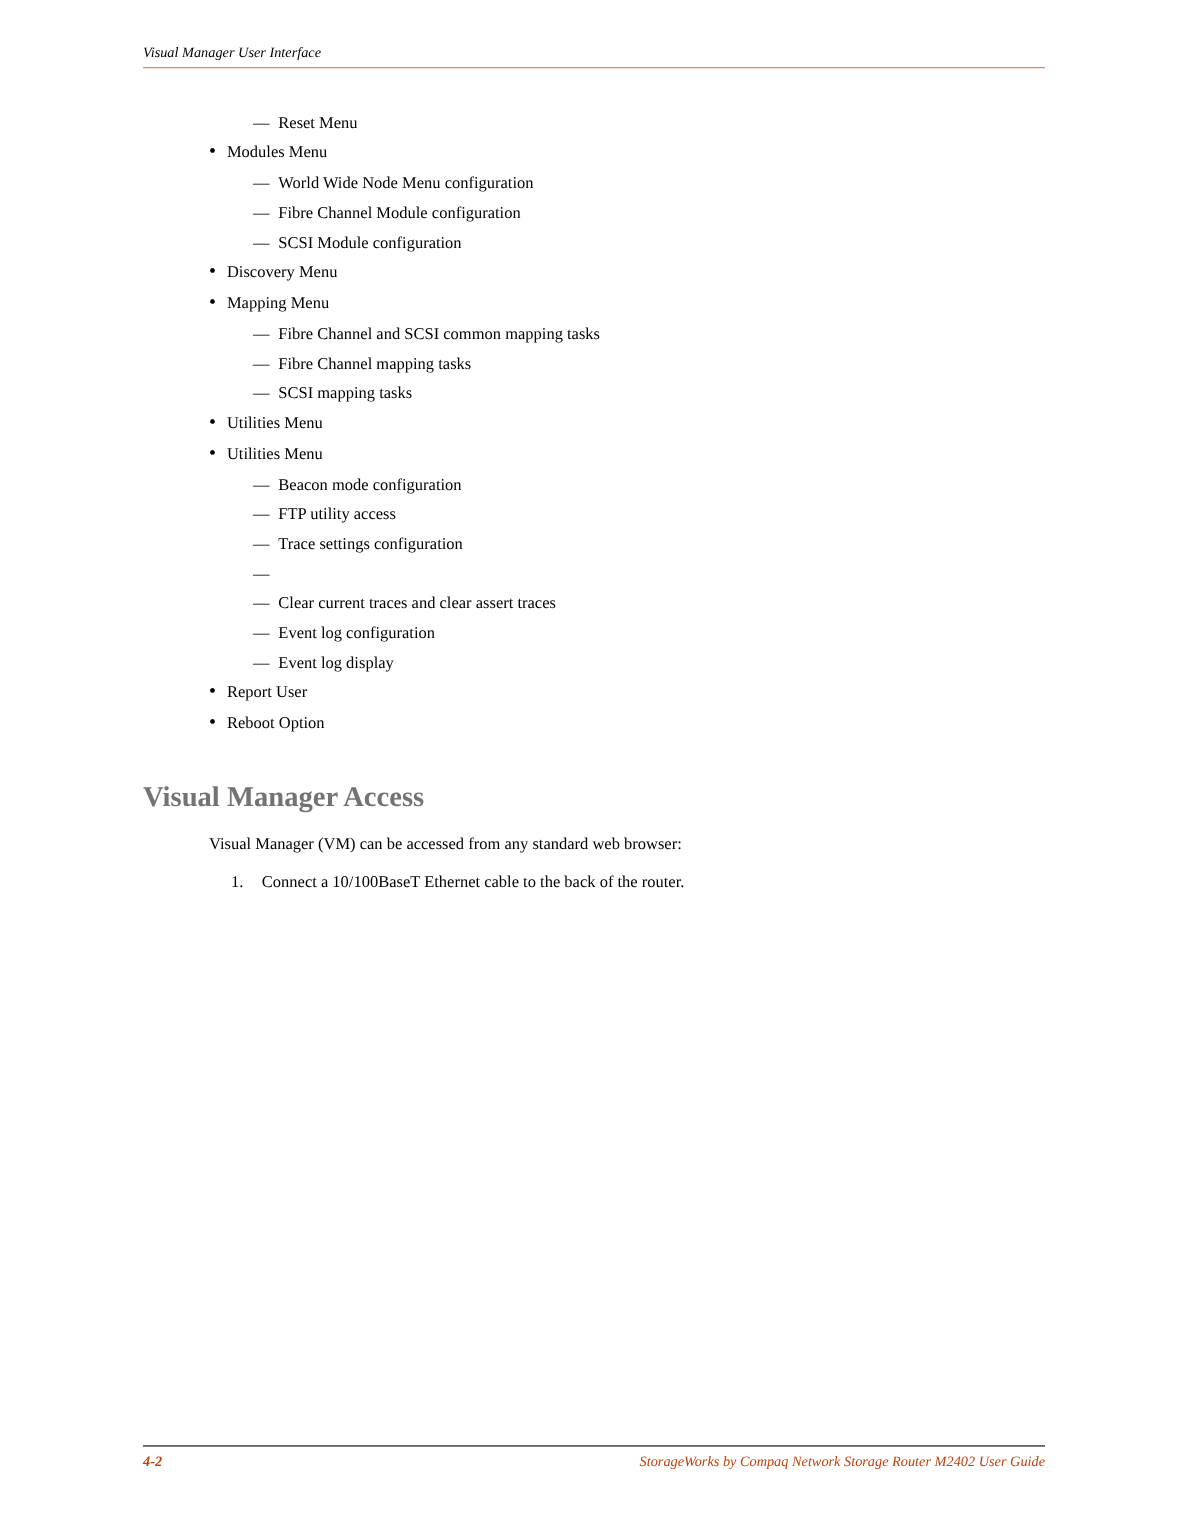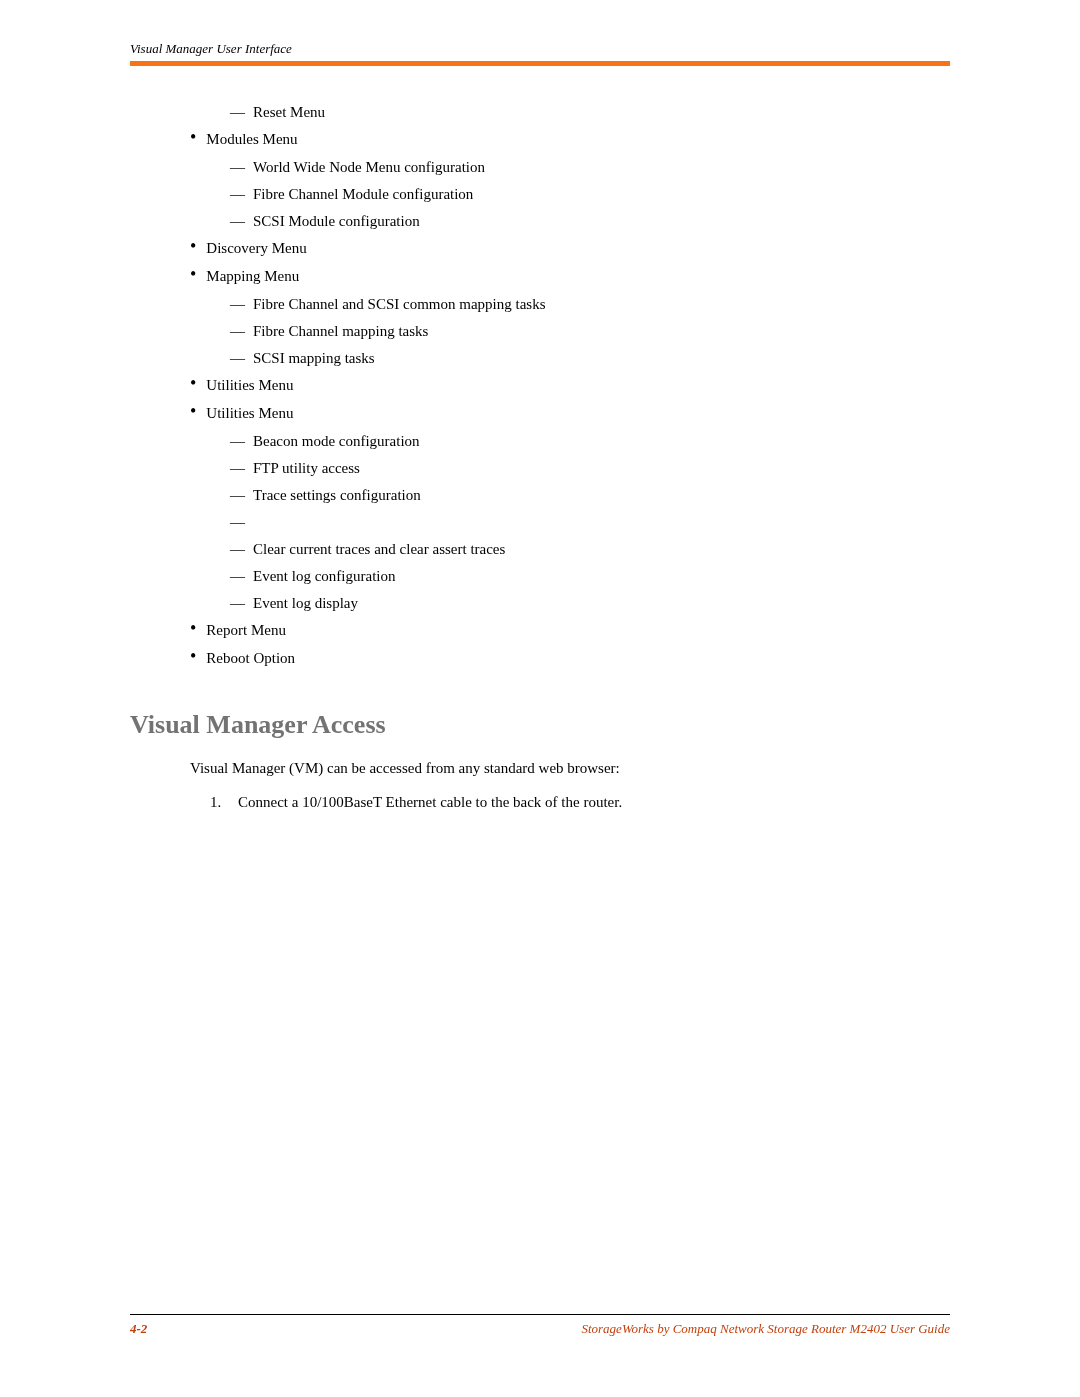--- a/index.html
+++ b/index.html
@@ -23,21 +23,21 @@
       background: #ffffff;
       position: relative;
       padding: 60px 130px 80px 130px;
     }
 
     .header-bar {
       position: absolute;
       top: 40px;
       left: 130px;
       right: 130px;
-      border-bottom: 5px solid #f97316;
+      border-bottom: 1px solid #f97316;
       padding-bottom: 4px;
     }
 
     .header-text {
       font-style: italic;
       font-size: 13px;
       color: #000;
     }
 
     .content {
@@ -228,21 +228,21 @@
       <span class="dash-symbol">—</span>
       <span class="dash-text">Event log configuration</span>
     </div>
     <div class="dash-item">
       <span class="dash-symbol">—</span>
       <span class="dash-text">Event log display</span>
     </div>
 
     <div class="bullet-item">
       <span class="bullet-dot">•</span>
-      <span class="bullet-label">Report Menu</span>
+      <span class="bullet-label">Report User</span>
     </div>
 
     <div class="bullet-item">
       <span class="bullet-dot">•</span>
       <span class="bullet-label">Reboot Option</span>
     </div>
 
     <h2 class="section-heading">Visual Manager Access</h2>
 
     <p class="paragraph">Visual Manager (VM) can be accessed from any standard web browser:</p>

